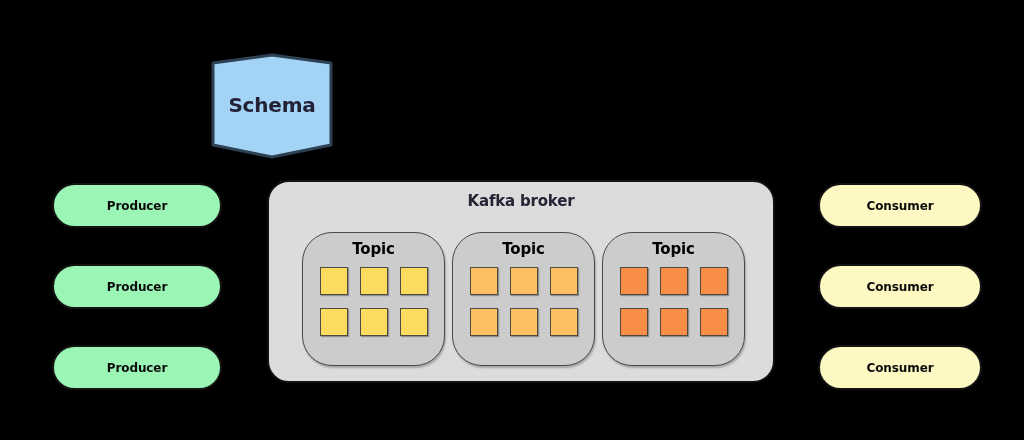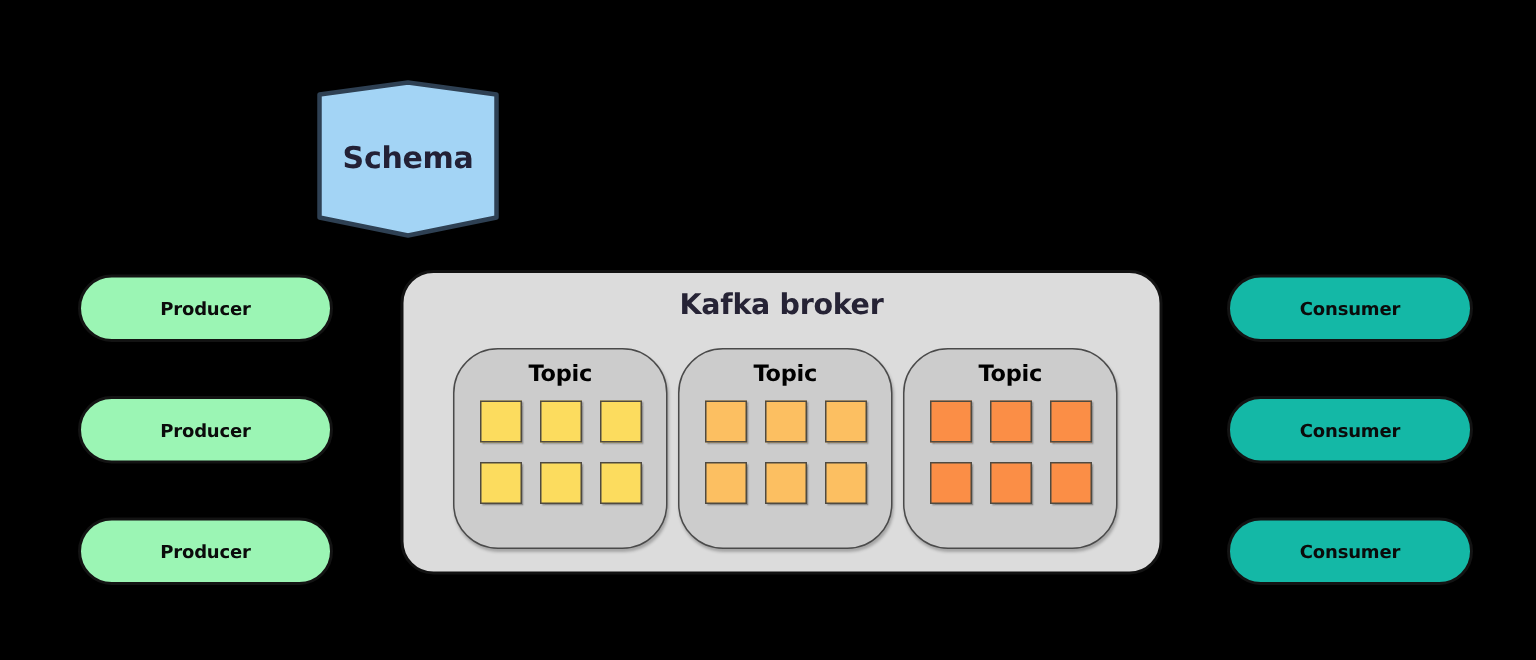--- a/index.html
+++ b/index.html
@@ -78,41 +78,41 @@
     display: flex;
     align-items: center;
     justify-content: center;
     font-size: 12px;
     font-weight: bold;
     color: #0b0b0b;
     letter-spacing: -0.1px;
     box-shadow: 2px 3px 2px rgba(0,0,0,0.5);
   }
   .pill.producer { background: #9BF5B4; }
-  .pill.consumer { background: #14b8a6; }
+  .pill.consumer { background: #fef9c3; }
 
   
   #kafka-broker {
     position: absolute;
     left: 267px;
     top: 180px;
     width: 508px;
     height: 203px;
     background: #DCDCDC;
     border: 2px solid #121212;
     border-radius: 22px;
     box-shadow: 3px 4px 3px rgba(0,0,0,0.55);
   }
   #broker-title {
     position: absolute;
     left: 0;
     right: 0;
     top: 10px;
     text-align: center;
-    font-size: 19px;
+    font-size: 15px;
     font-weight: bold;
     color: #262335;
     letter-spacing: -0.2px;
   }
 
   #topics-row {
     position: absolute;
     left: 33px;
     top: 50px;
     display: flex;

